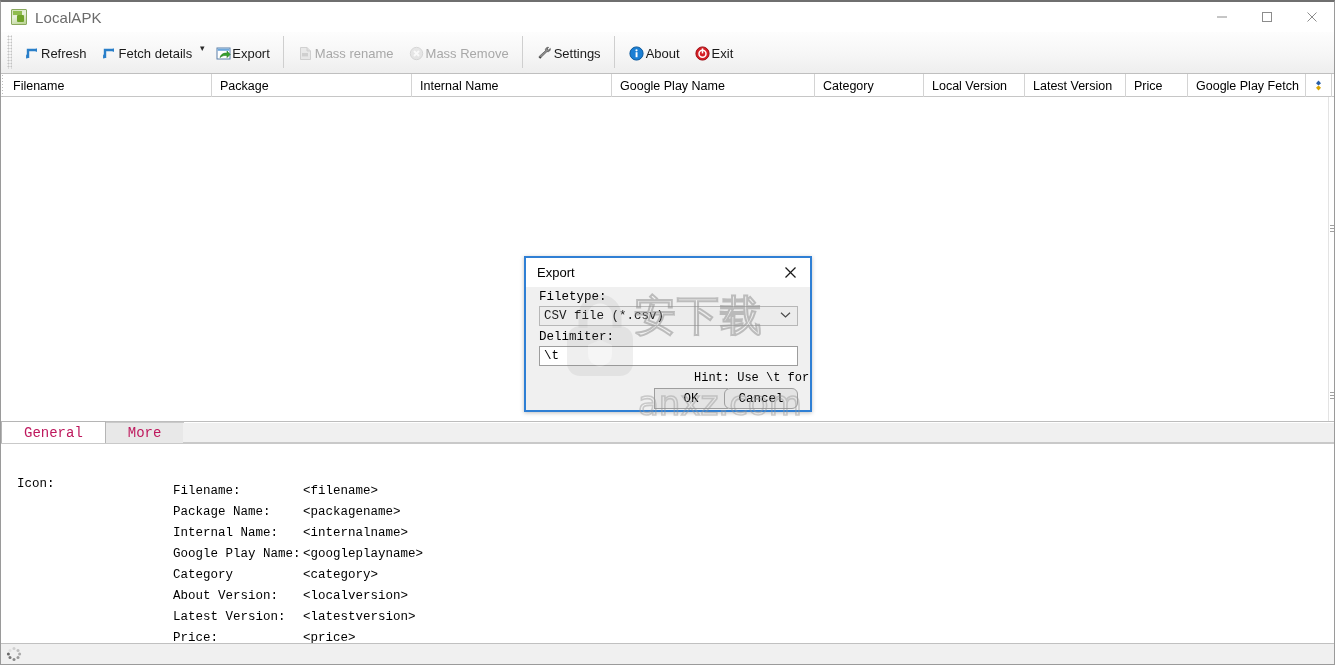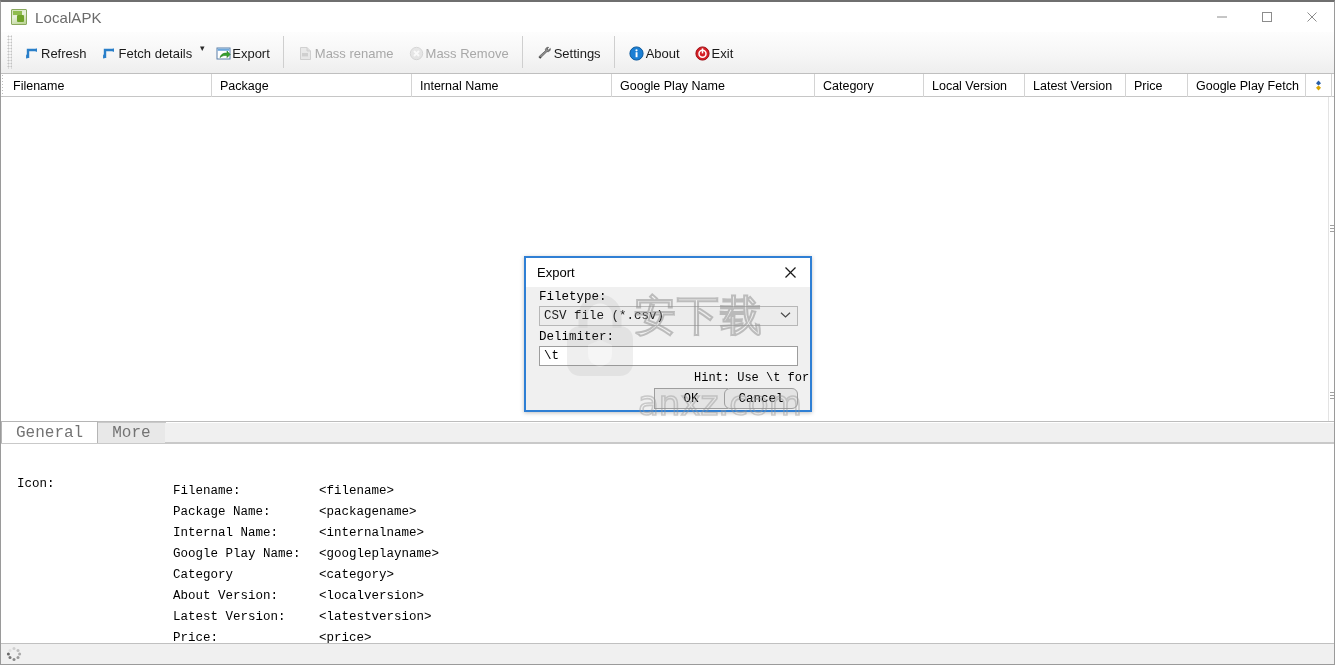--- a/index.html
+++ b/index.html
@@ -165,22 +165,22 @@
   .tabstrip {
     position: absolute; left: 0; top: 0;
     width: 100%; height: 21px;
     background: #f0f0f0;
     border-bottom: 1px solid #c9c9c9;
     display: flex; align-items: flex-end;
     font-family: "Liberation Mono", monospace;
   }
   .tab {
     height: 21px;
-    padding: 0 14px;
-    font-size: 16px; color: #737373;
+    padding: 0 22px;
+    font-size: 14px; color: #be185d;
     display: flex; align-items: center;
     border: 1px solid #c9c9c9;
     border-bottom: none;
     background: #e8e8e8;
     margin-right: -1px;
   }
   .tab.active {
     background: #ffffff;
     height: 22px;
     border-color: #b5b5b5;
@@ -201,21 +201,21 @@
   .icon-label {
     position: absolute; left: 16px; top: 33px;
   }
   .fields {
     position: absolute; left: 172px; top: 33px;
   }
   .field-row {
     display: flex; height: 21px; align-items: flex-end;
   }
   .field-key { width: 130px; white-space: nowrap; }
-  .field-val { white-space: nowrap; margin-left: 16px; }
+  .field-val { white-space: nowrap; }
 
   
   .statusbar {
     position: absolute; left: 0; bottom: 0;
     width: 1335px; height: 21px;
     background: #f0f0f0;
     border-top: 1px solid #c0c0c0;
     display: flex; align-items: center;
   }
   .spinner {

